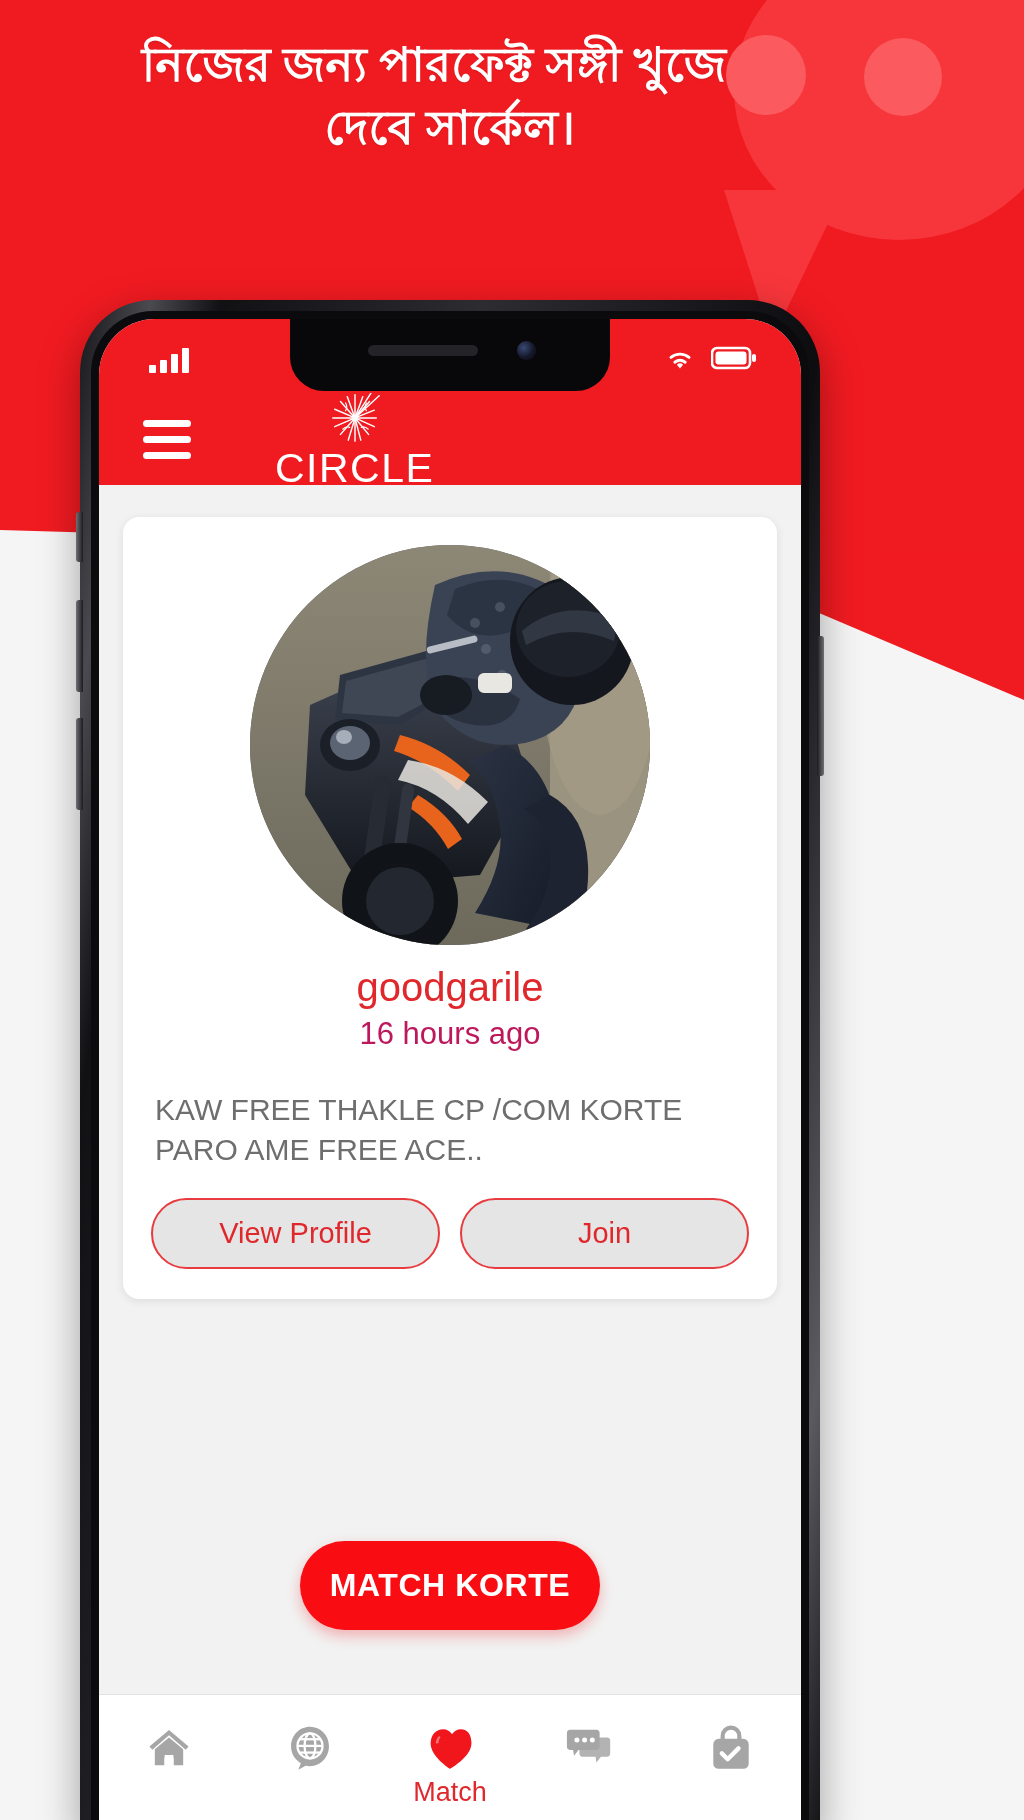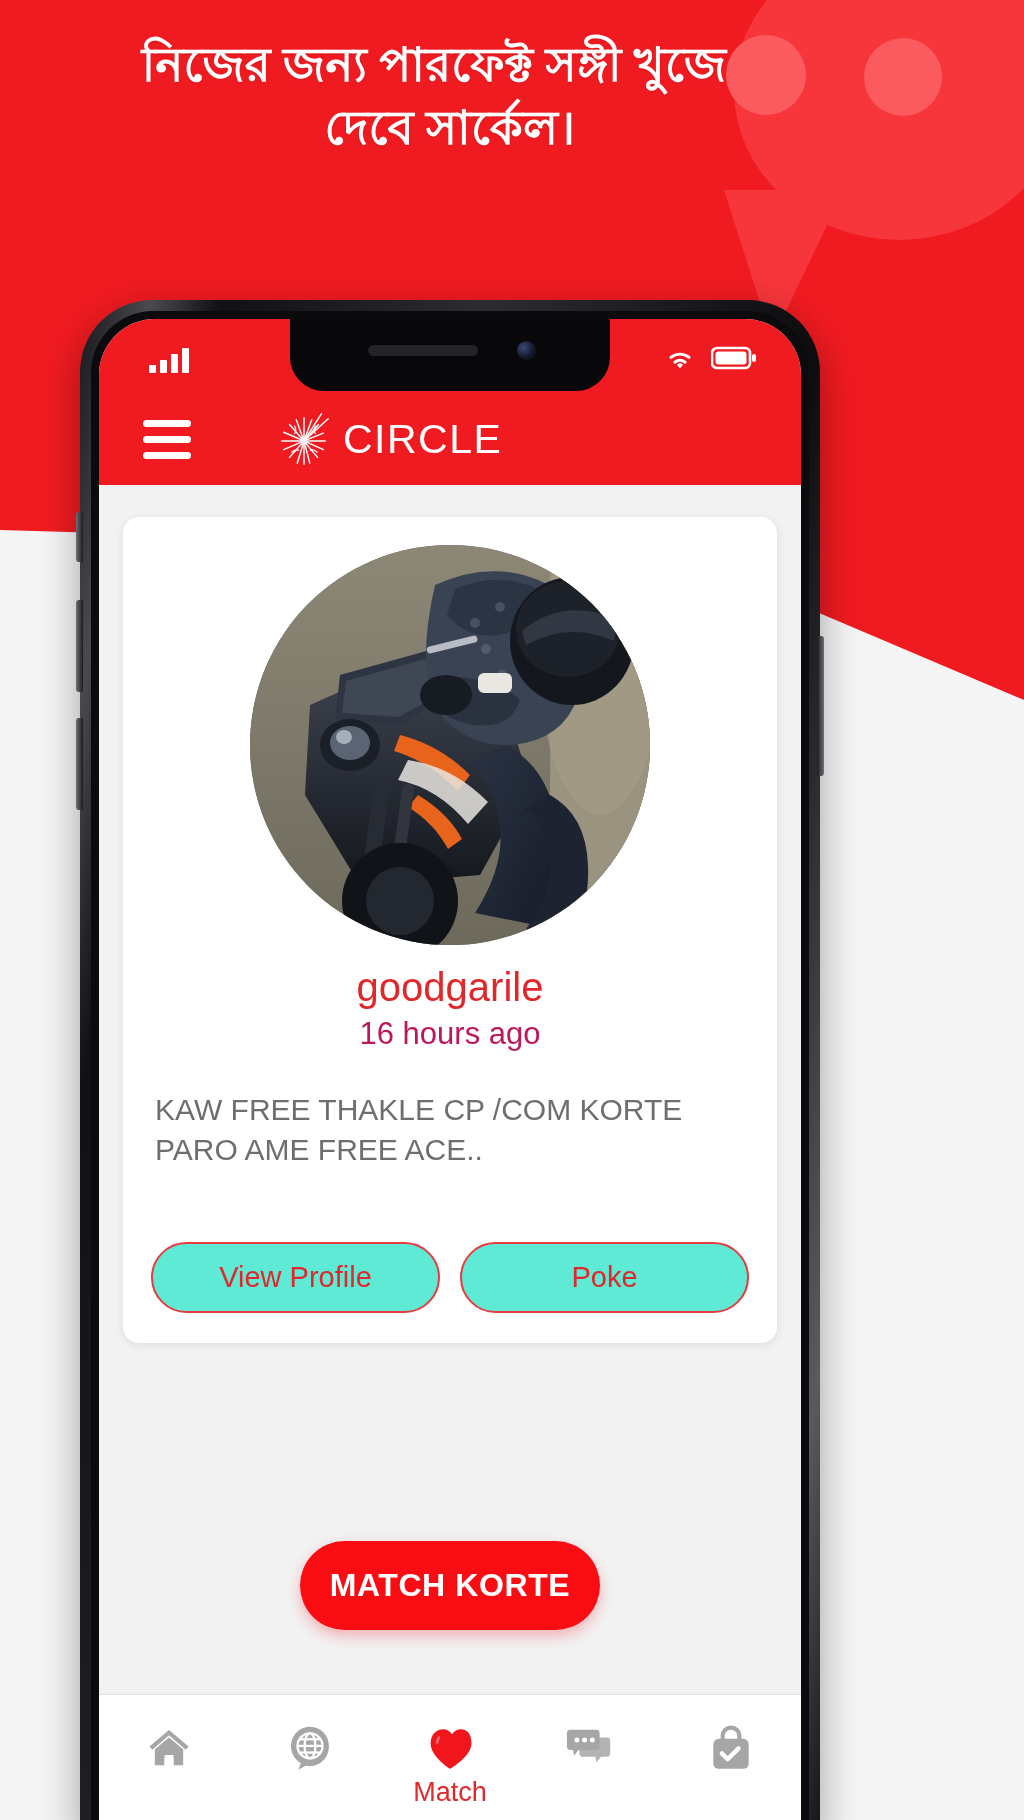--- a/index.html
+++ b/index.html
@@ -123,21 +123,21 @@
   .appbar {
     position:absolute; left:0; top:74px; width:100%; height:92px;
     background:#f01b21; z-index:18;
     display:flex; align-items:center;
   }
   .hamburger { margin-left:44px; width:48px; display:flex; flex-direction:column; gap:9px; cursor:pointer; }
   .hamburger span { display:block; height:7px; background:#fff; border-radius:4px; }
   .hamburger span:nth-child(1){ width:48px; }
   .hamburger span:nth-child(2){ width:48px; }
   .hamburger span:nth-child(3){ width:48px; }
-  .brand { display:flex; align-items:center; gap:10px; margin-left:84px; }
+  .brand { display:flex; align-items:center; margin-left:84px;flex-direction:column; }
   .brand-mark { width:58px; height:58px; position:relative; }
   .brand-name {
     color:#fff; font-size:41px; font-weight:400; letter-spacing:1.5px;
     font-family:"Liberation Sans", sans-serif;
   }
 
   
   .appbody {
     position:absolute; left:0; top:166px; right:0; bottom:0;
     background:#f2f2f2; overflow:hidden;
@@ -162,23 +162,22 @@
   }
   .timeago { text-align:center; color:#be185d; font-size:31px; margin-top:6px; }
   .status-text {
     color:#6e6e6e; font-size:30px; line-height:1.34;
     margin-top:38px; padding:0 6px;
   }
   .actions { display:flex; gap:20px; margin-top:28px; padding:0 2px; }
   .pill {
     flex:1; text-align:center; padding:17px 6px;
     border:2.5px solid #e83b3f; border-radius:40px;
-    color:#e0282c; font-size:29px; background:#5eead4; cursor:pointer;
+    color:#e0282c; font-size:29px; background:#e5e5e5; cursor:pointer;
     white-space:nowrap;
-    margin-top:44px;
   }
 
   
   .match-again {
     position:absolute; left:50%; transform:translateX(-50%);
     bottom:200px; width:300px; padding:26px 0;
     background:#f90d13; border-radius:46px; border:none;
     color:#fff; font-size:32px; font-weight:700; letter-spacing:.6px;
     text-align:center; cursor:pointer;
     box-shadow:0 6px 14px rgba(240,27,33,.30);
@@ -370,21 +369,21 @@
             <rect x="176" y="96" width="52" height="7" rx="3.5" fill="#b8bcc4" transform="rotate(-14 202 99)"></rect>
           </svg>
         </div>
 
         <div class="username">goodgarile</div>
         <div class="timeago">16 hours ago</div>
         <div class="status-text">KAW FREE THAKLE CP /COM KORTE PARO AME FREE ACE..</div>
 
         <div class="actions">
           <div class="pill">View Profile</div>
-          <div class="pill">Poke</div>
+          <div class="pill">Join</div>
         </div>
       </div>
 
       <div class="match-again">MATCH KORTE</div>
 
       <div class="bottomnav">
 
         <div class="navitem">
           <div class="glyph">
             <svg width="50" height="46" viewBox="0 0 24 24">

